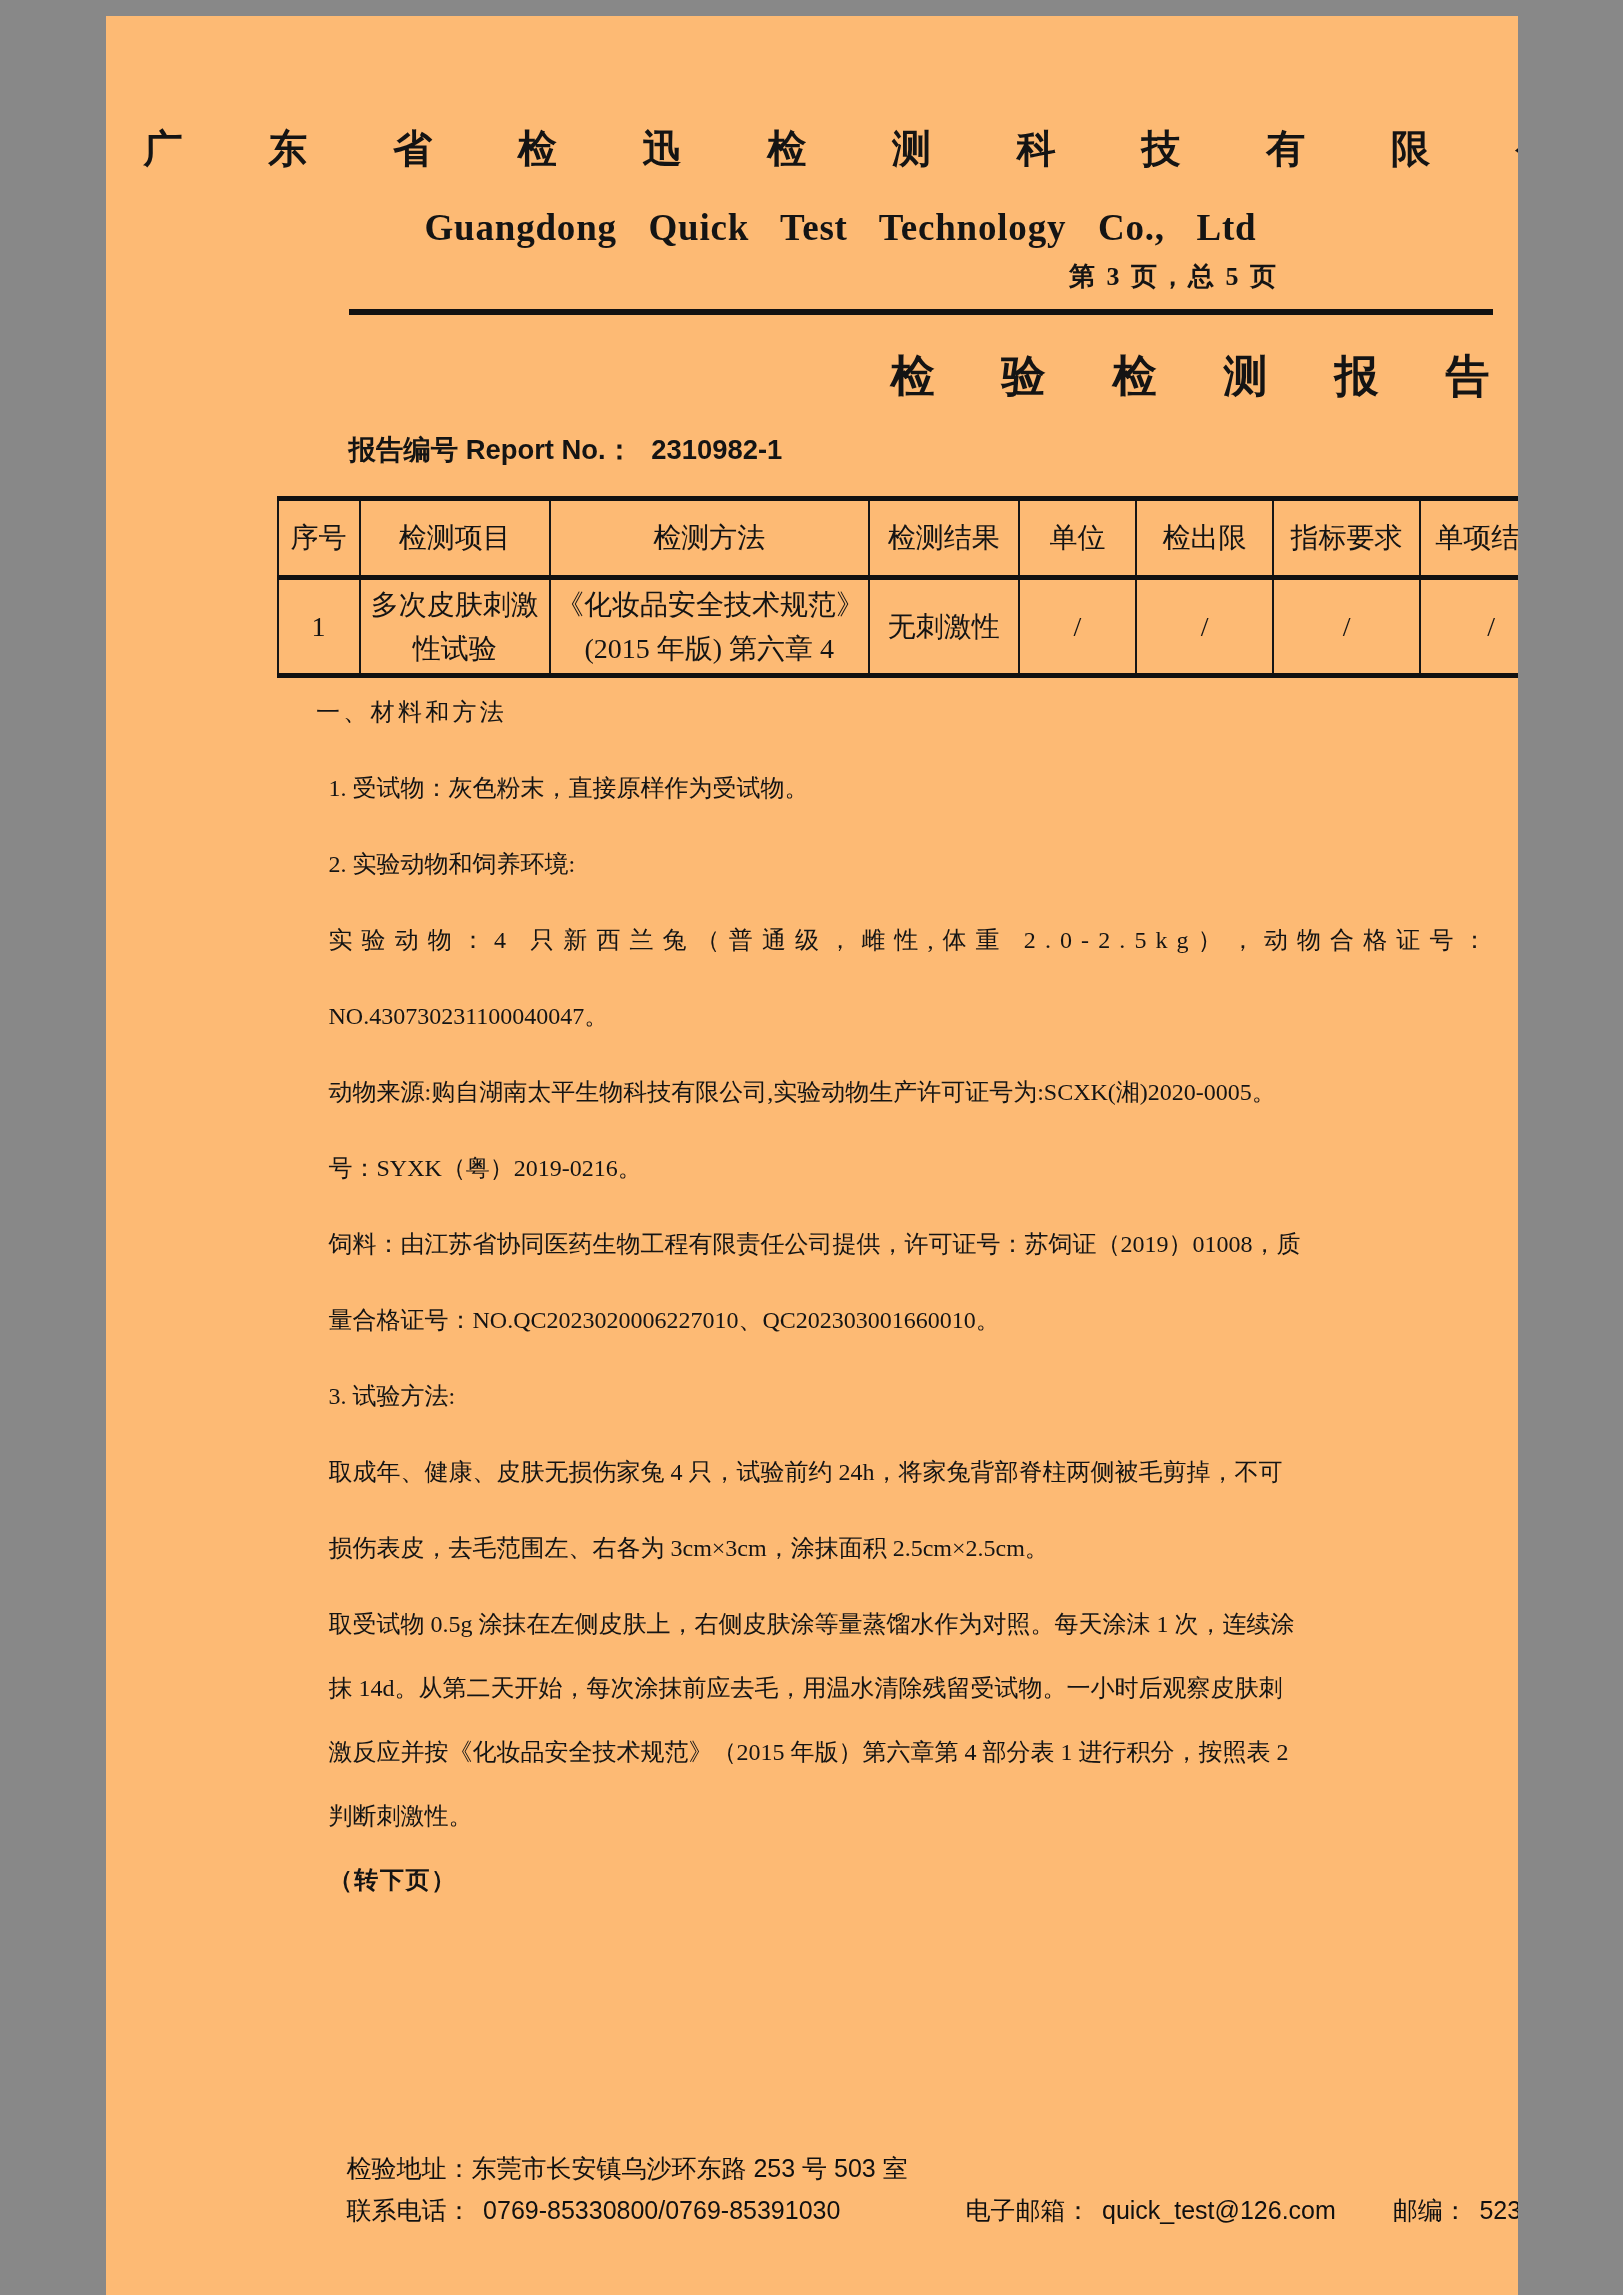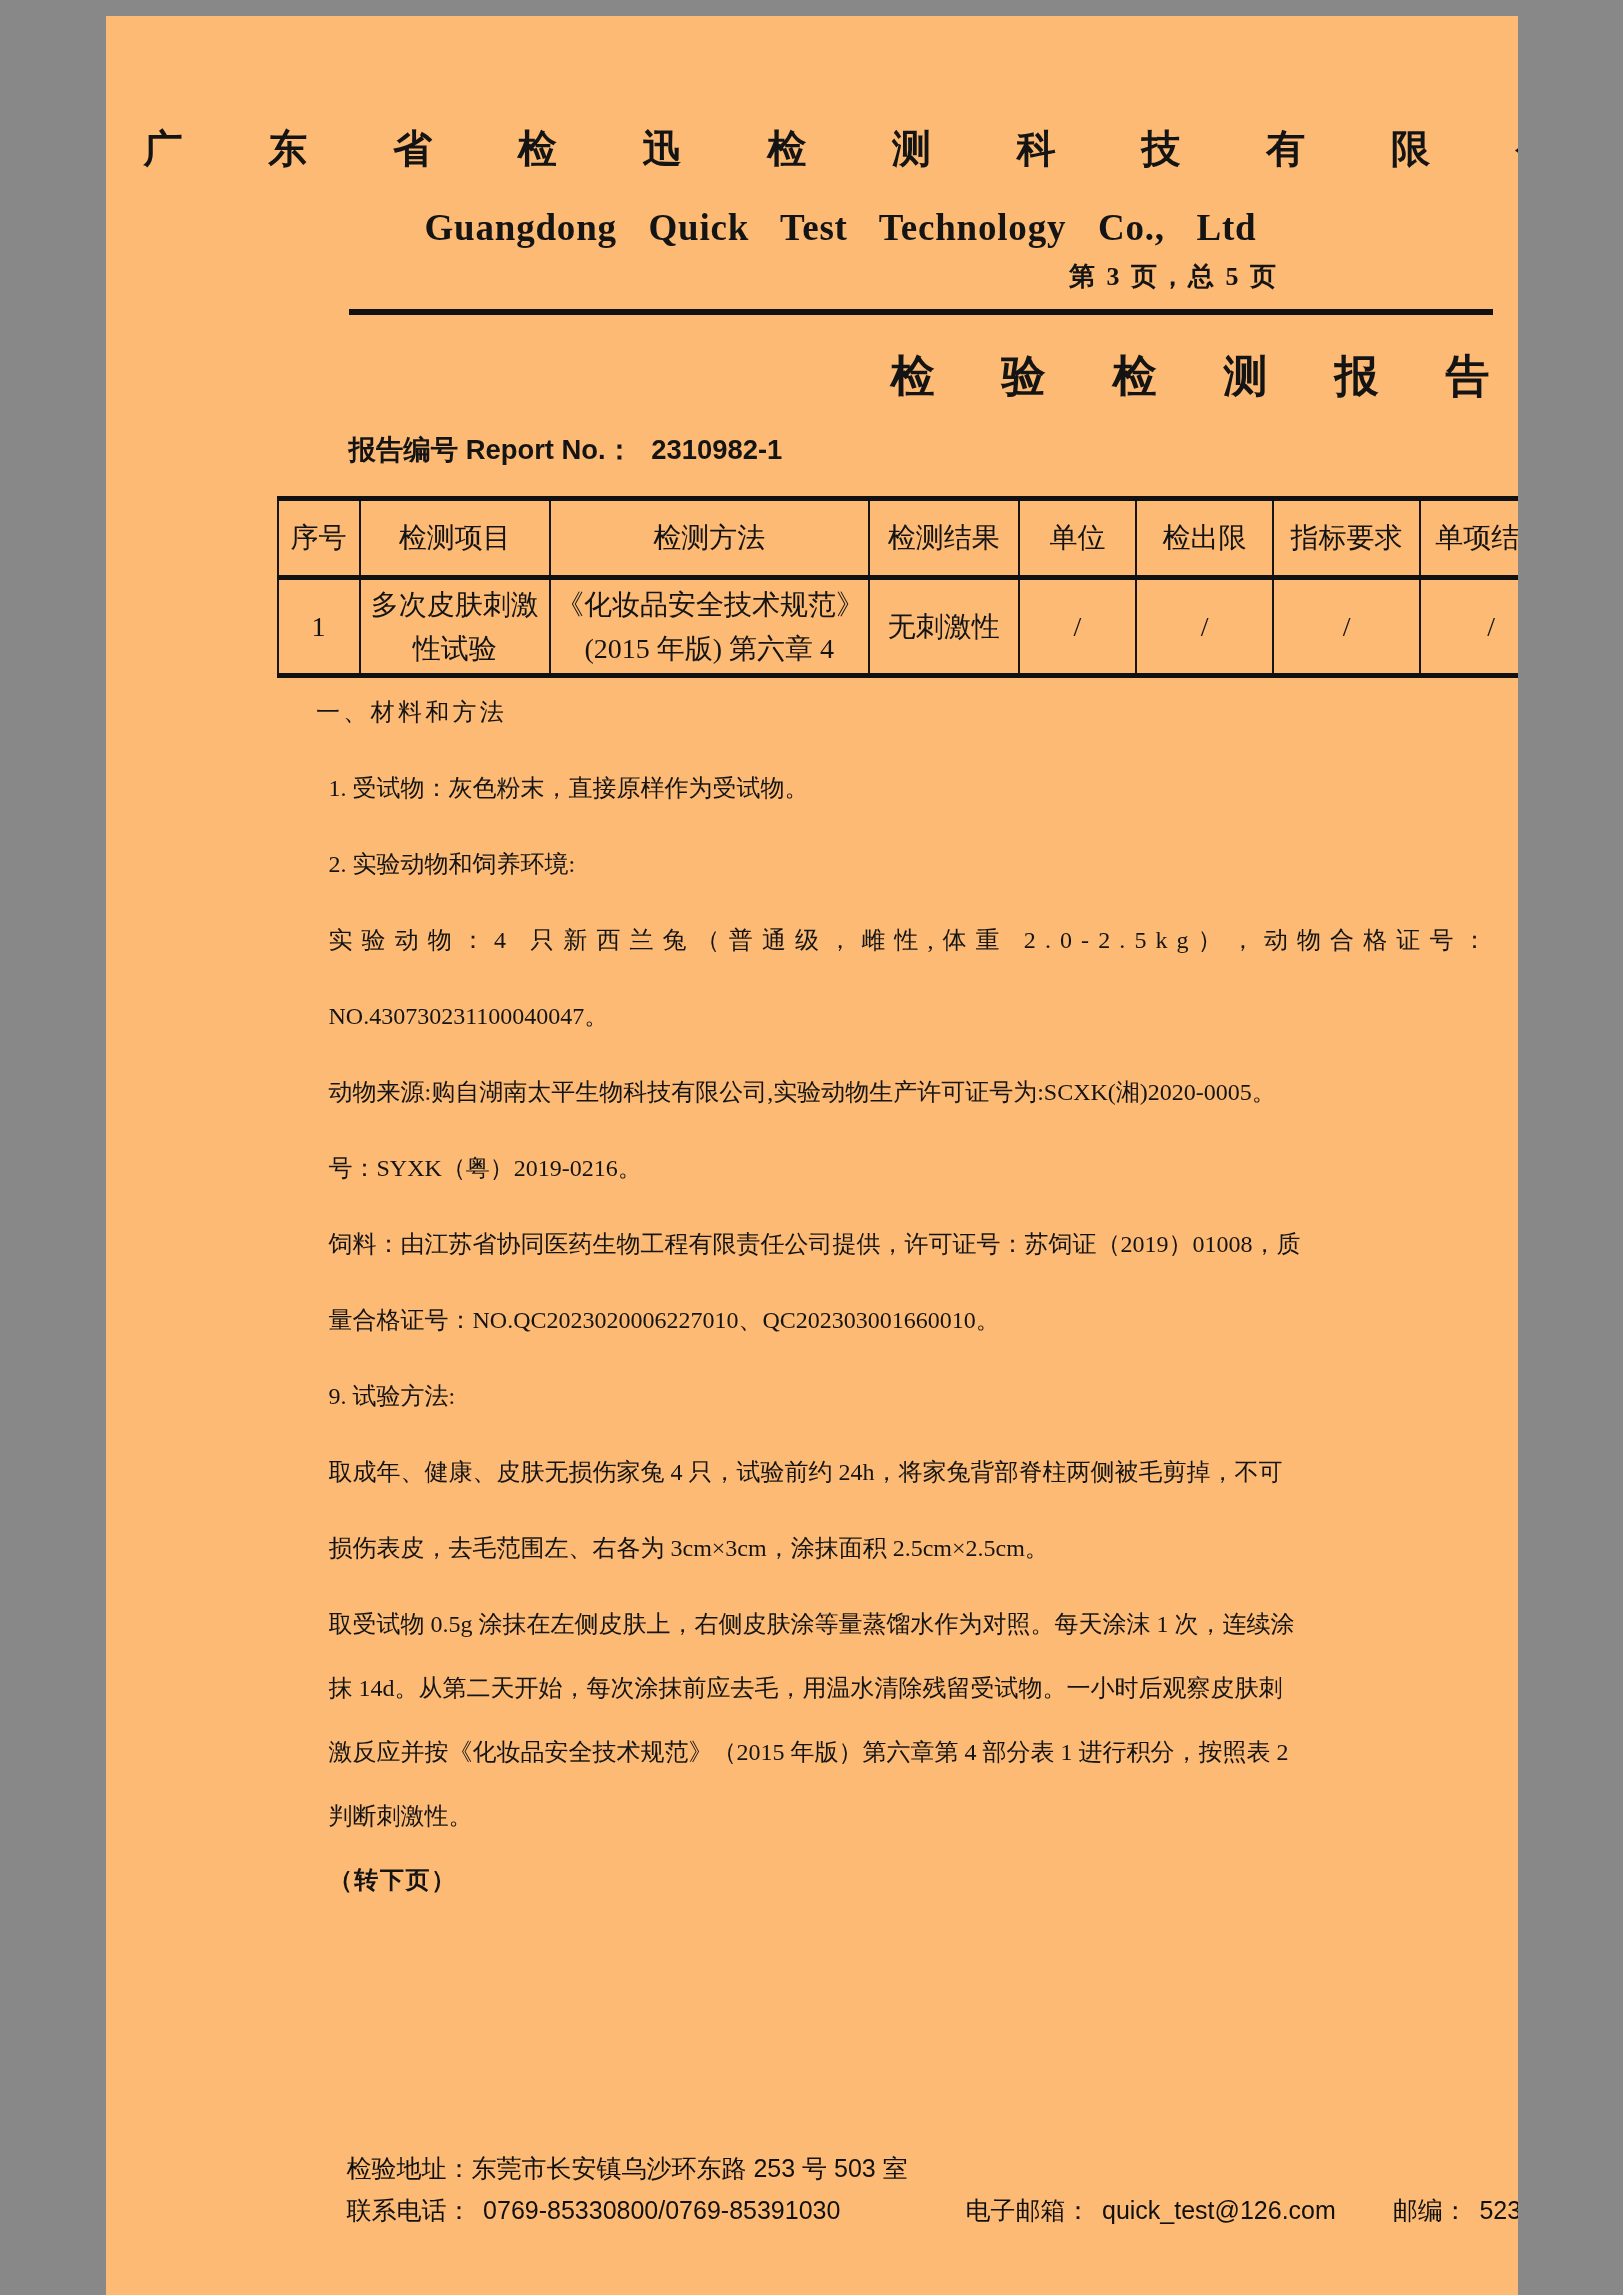--- a/index.html
+++ b/index.html
@@ -163,21 +163,21 @@
   <div class="doc-body">
     <div class="doc-line outdent">一、材料和方法</div>
     <div class="doc-line">1. 受试物：灰色粉末，直接原样作为受试物。</div>
     <div class="doc-line">2. 实验动物和饲养环境:</div>
     <div class="doc-line stretch">实验动物：4 只新西兰兔（普通级，雌性,体重 2.0-2.5kg），动物合格证号：</div>
     <div class="doc-line">NO.430730231100040047。</div>
     <div class="doc-line">动物来源:购自湖南太平生物科技有限公司,实验动物生产许可证号为:SCXK(湘)2020-0005。</div>
     <div class="doc-line">号：SYXK（粤）2019-0216。</div>
     <div class="doc-line">饲料：由江苏省协同医药生物工程有限责任公司提供，许可证号：苏饲证（2019）01008，质</div>
     <div class="doc-line">量合格证号：NO.QC2023020006227010、QC202303001660010。</div>
-    <div class="doc-line">9. 试验方法:</div>
+    <div class="doc-line">3. 试验方法:</div>
     <div class="doc-line">取成年、健康、皮肤无损伤家兔 4 只，试验前约 24h，将家兔背部脊柱两侧被毛剪掉，不可</div>
     <div class="doc-line">损伤表皮，去毛范围左、右各为 3cm×3cm，涂抹面积 2.5cm×2.5cm。</div>
     <div class="doc-line tight">取受试物 0.5g 涂抹在左侧皮肤上，右侧皮肤涂等量蒸馏水作为对照。每天涂沫 1 次，连续涂</div>
     <div class="doc-line tight">抹 14d。从第二天开始，每次涂抹前应去毛，用温水清除残留受试物。一小时后观察皮肤刺</div>
     <div class="doc-line tight">激反应并按《化妆品安全技术规范》（2015 年版）第六章第 4 部分表 1 进行积分，按照表 2</div>
     <div class="doc-line tight">判断刺激性。</div>
     <div class="doc-line bold">（转下页）</div>
   </div>
 
   <div class="stamp">

